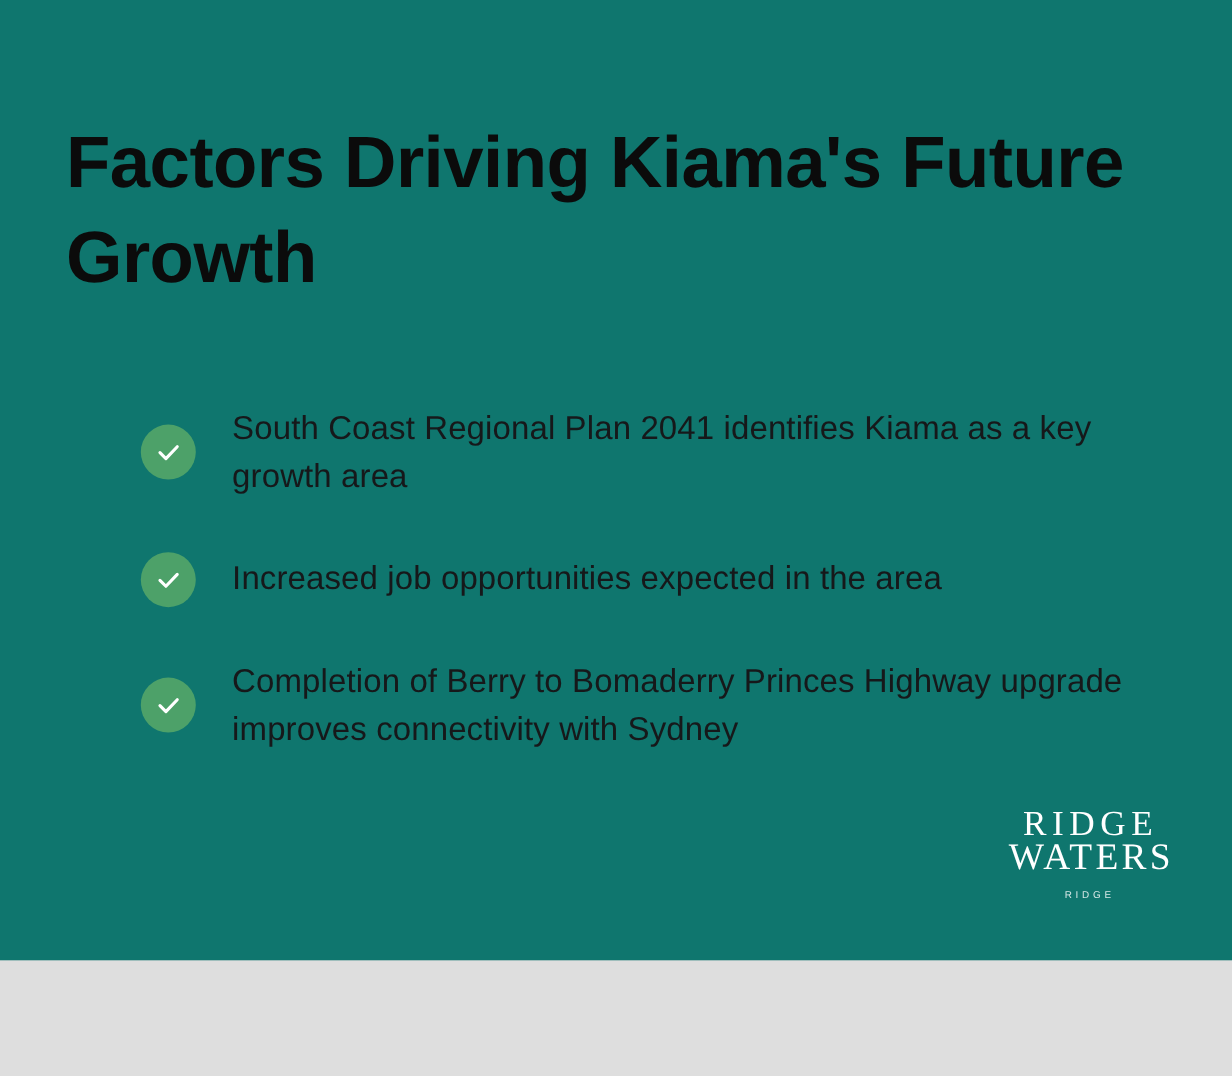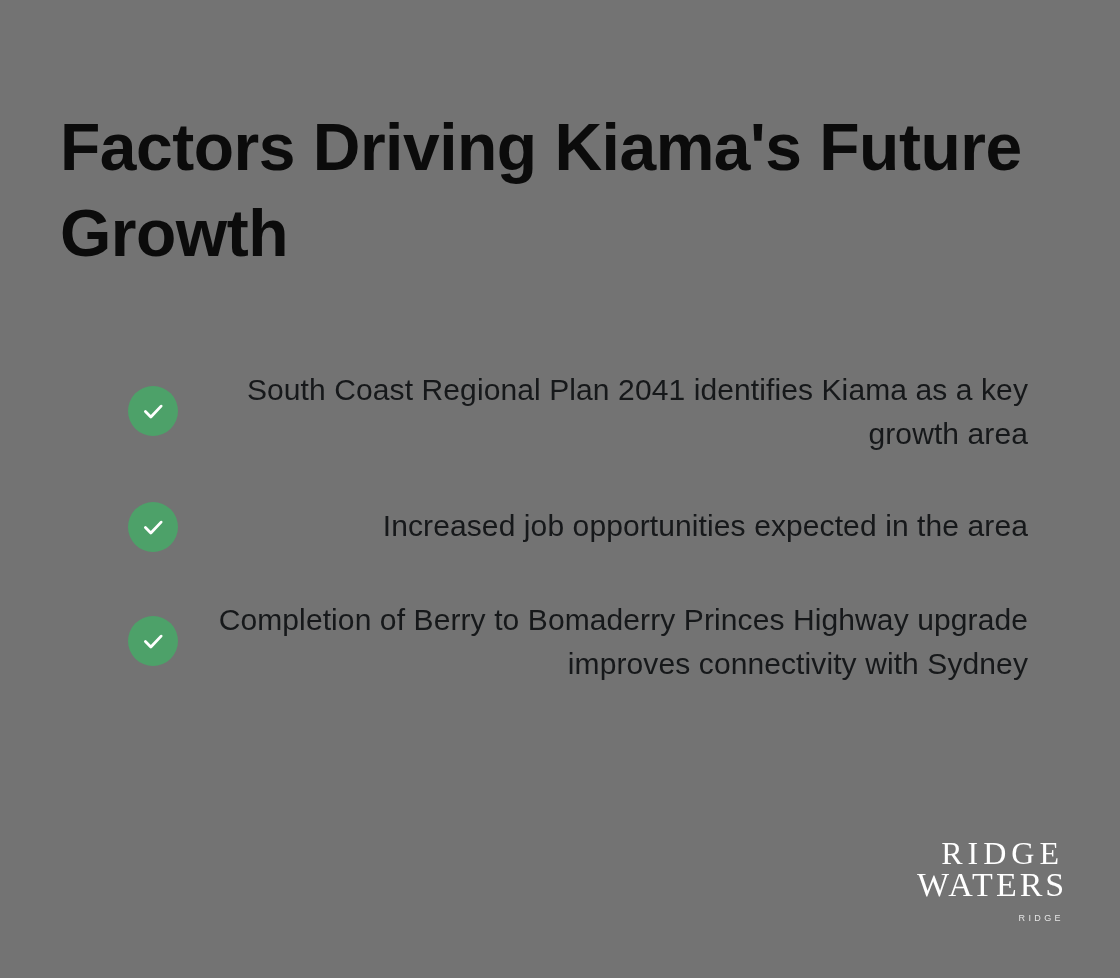--- a/index.html
+++ b/index.html
@@ -11,22 +11,22 @@
     height: 978px;
     background: #dedede;
     font-family: "Liberation Sans", sans-serif;
     -webkit-font-smoothing: antialiased;
     overflow: hidden;
   }
 
   .slide {
     position: relative;
     width: 1120px;
-    height: 978px;
-    background: #737373;
+    height: 873px;
+    background: #0f766e;
     box-sizing: border-box;
   }
 
   
   .title {
     position: absolute;
     left: 60px;
     top: 104px;
     width: 1000px;
     font-family: "Liberation Sans", sans-serif;
@@ -41,21 +41,20 @@
 
   
   .bullet-list {
     position: absolute;
     left: 128px;
     top: 368px;
     width: 900px;
     list-style: none;
     margin: 0;
     padding: 0;
-    text-align: right;
   }
 
   .bullet-item {
     display: flex;
     align-items: flex-start;
     margin-bottom: 46px;
   }
   .bullet-item:last-child {
     margin-bottom: 0;
   }
@@ -99,21 +98,21 @@
   .bullet-item.one-line .bullet-text {
     padding-top: 2px;
   }
 
   
   .logo {
     position: absolute;
     right: 56px;
     bottom: 54px;
     width: 150px;
-    text-align: right;
+    text-align: center;
     color: #ffffff;
     user-select: none;
   }
   .logo-line1 {
     font-family: "Liberation Serif", serif;
     font-size: 32px;
     line-height: 34px;
     letter-spacing: 5px;
     text-indent: 5px;
     font-weight: 400;

